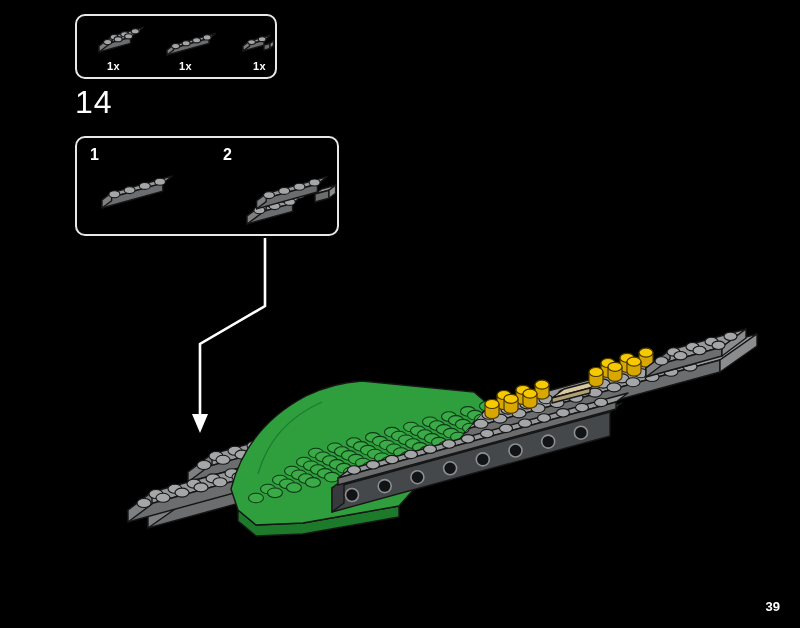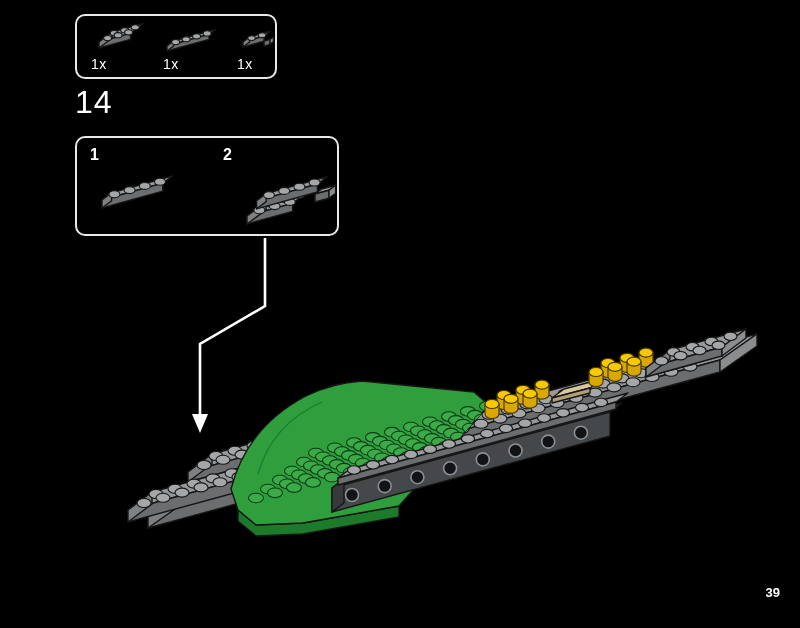--- a/index.html
+++ b/index.html
@@ -4,29 +4,29 @@
 <style>
   html,body{margin:0;padding:0;background:#000;}
   .page{position:relative;width:800px;height:628px;background:#000;overflow:hidden;
         font-family:"Liberation Sans","DejaVu Sans",sans-serif;color:#fff;}
 
   
   .callout{position:absolute;left:75px;top:14px;width:202px;height:65px;
            border:2px solid #e8e8e8;border-radius:10px;background:#000;
            display:flex;align-items:flex-end;gap:16px;padding:8px 14px 5px 14px;box-sizing:border-box;}
   .part-item{display:flex;flex-direction:column;align-items:flex-start;justify-content:flex-end;}
-  .qty{font-size:14px;font-weight:400;color:#fff;margin-top:2px;letter-spacing:.5px;}
+  .qty{font-size:11px;font-weight:700;color:#fff;margin-top:2px;letter-spacing:.5px;margin-left:16px;}
 
   .step-number{position:absolute;left:75px;top:84px;font-size:32px;font-weight:400;color:#fff;letter-spacing:1px;}
 
   .substep-box{position:absolute;left:75px;top:136px;width:264px;height:100px;
                border:2px solid #e8e8e8;border-radius:10px;background:#000;box-sizing:border-box;}
   .substep-label{position:absolute;font-size:16px;font-weight:700;color:#fff;}
 
-  .page-number{position:absolute;right:20px;bottom:28px;font-size:13px;font-weight:700;color:#fff;text-align:right;}
+  .page-number{position:absolute;right:20px;bottom:14px;font-size:13px;font-weight:700;color:#fff;text-align:right;}
 
   
   svg polygon, svg path{stroke:#161616;stroke-width:1.4;stroke-linejoin:round;}
   .grey .top{fill:#96989a}.grey .front{fill:#6b6d6f}.grey .side{fill:#7e8082}.grey .right{fill:#8a8c8e}
   .darkgrey .top{fill:#595c5f}.darkgrey .front{fill:#45484b}.darkgrey .side{fill:#37393c}
   .green .gtop{fill:#2f9e3c}.green .gside{fill:#1c7a2a}
   .gseam{stroke:#1c7c2f;stroke-width:1.3;fill:none}
   .tan .top{fill:#d8c89e}.tan .front{fill:#b0a076}
   .studs ellipse{stroke:#161616;stroke-width:1.1}
   .grey .studs ellipse{fill:#a4a6a8}

